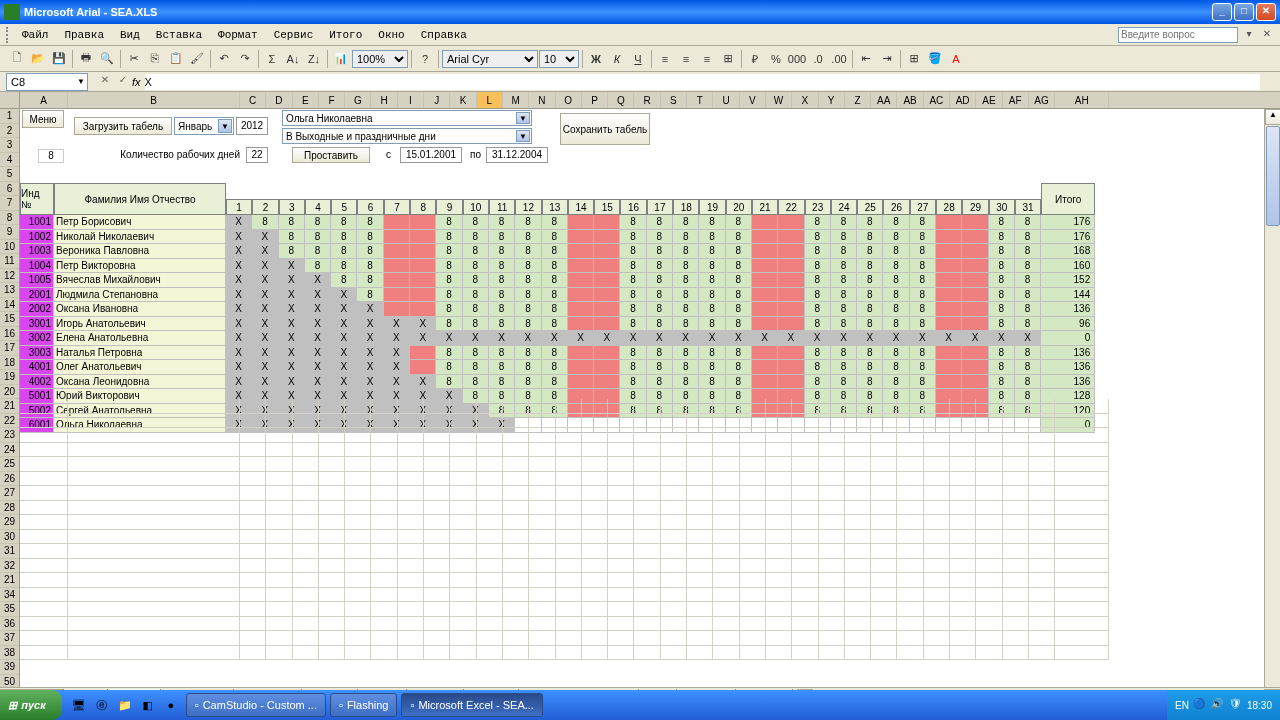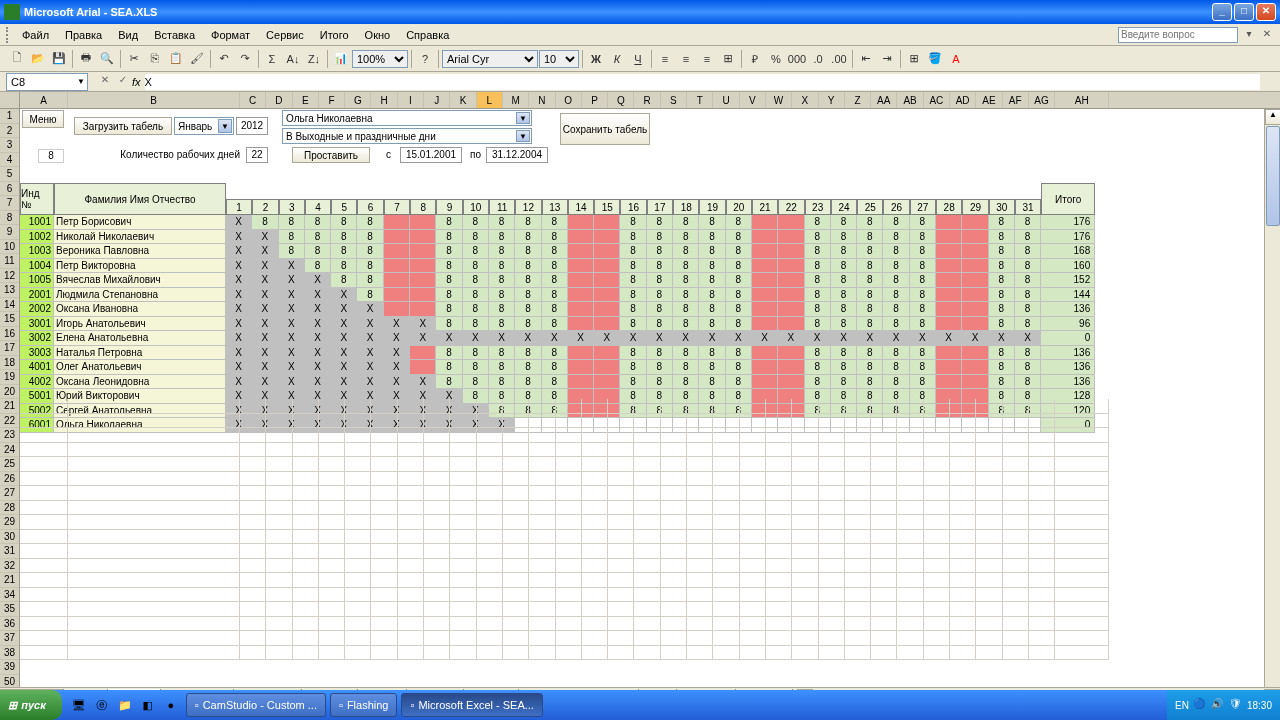--- a/index.html
+++ b/index.html
@@ -40,21 +40,21 @@
 .btn { background: linear-gradient(to bottom, #fefefe, #ece9d8); border: 1px solid #aca899; font-size: 10px; cursor: pointer; display: flex; align-items: center; justify-content: center; text-align: center; }
 .ctl-select { position: absolute; background: white; border: 1px solid #7f9db9; font-size: 10px; padding-left: 3px; display: flex; align-items: center; }
 .ctl-select .arr { position: absolute; right: 1px; width: 14px; height: calc(100% - 2px); top: 1px; background: linear-gradient(to bottom,#dde5f5,#b0c4e8); border: 1px solid #7f9db9; display: flex; align-items: center; justify-content: center; font-size: 8px; }
 .ctl-text { position: absolute; background: white; border: 1px solid #999; font-size: 10px; text-align: center; }
 
 .data-table { position: absolute; top: 74px; left: 0; }
 .dt-hdr { display: flex; height: 32px; }
 .dt-hdr .hc { border: 1px solid #808080; background: #e8f0d8; display: flex; align-items: center; justify-content: center; font-size: 10px; font-weight: normal; }
 .dt-row { display: flex; height: 14.5px; }
 .dt-row .c { border-right: 1px solid #c0c0c0; border-bottom: 1px solid #c0c0c0; font-size: 10px; display: flex; align-items: center; padding: 0 2px; }
-.c.id { background: #bef264; justify-content: flex-end; width: 34px; }
+.c.id { background: #d946ef; justify-content: flex-end; width: 34px; }
 .c.name { background: #f5f5d8; width: 172px; }
 .c.day { width: 26.3px; justify-content: center; background: #d4e8c4; }
 .c.day.x { background: #c0c0c0; }
 .c.day.red { background: #f08080; }
 .c.total { width: 54px; justify-content: flex-end; background: #d4e8c4; padding-right: 4px; }
 .c.last { background: white; }
 
 .empty-grid { position: absolute; top: 290px; left: 0; right: 0; height: 310px; }
 .erow { display: flex; height: 14.5px; }
 .ecell { border-right: 1px solid #d4d0c8; border-bottom: 1px solid #d4d0c8; }
@@ -90,21 +90,21 @@
   <span>Microsoft Arial - SEA.XLS</span>
   <div class="titlebar-buttons">
     <div class="titlebar-btn">_</div>
     <div class="titlebar-btn">□</div>
     <div class="titlebar-btn close">✕</div>
   </div>
 </div>
 
 <div class="menubar">
   <div class="grip"></div>
-  <div id="menu-items" style="display: flex;">
+  <div id="menu-items" style="display: flex; font-family: Liberation Mono, monospace;">
       <div class="mitem">Файл</div>
       <div class="mitem">Правка</div>
       <div class="mitem">Вид</div>
       <div class="mitem">Вставка</div>
       <div class="mitem">Формат</div>
       <div class="mitem">Сервис</div>
       <div class="mitem">Итого</div>
       <div class="mitem">Окно</div>
       <div class="mitem">Справка</div>
     </div>

